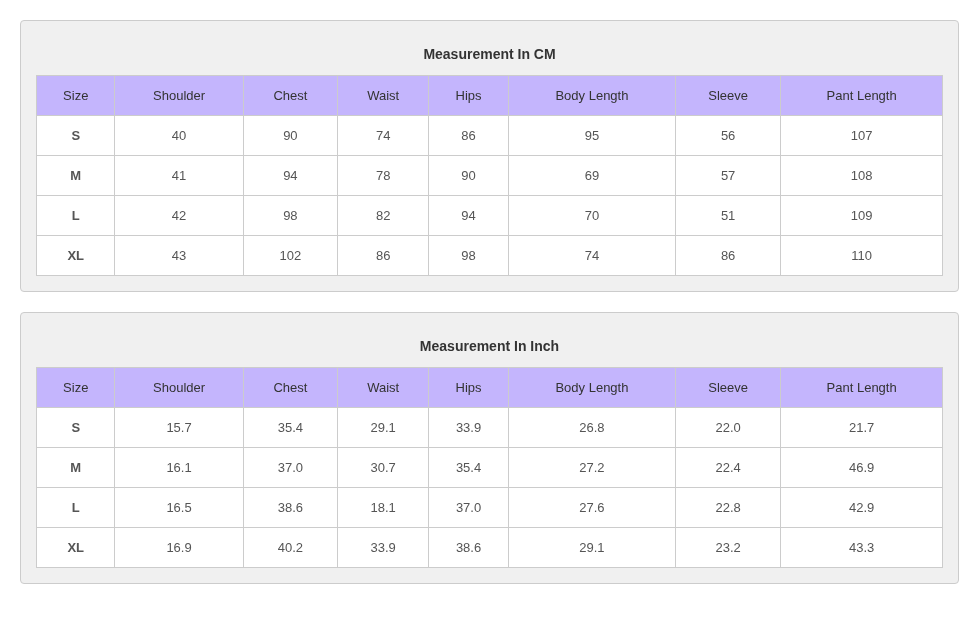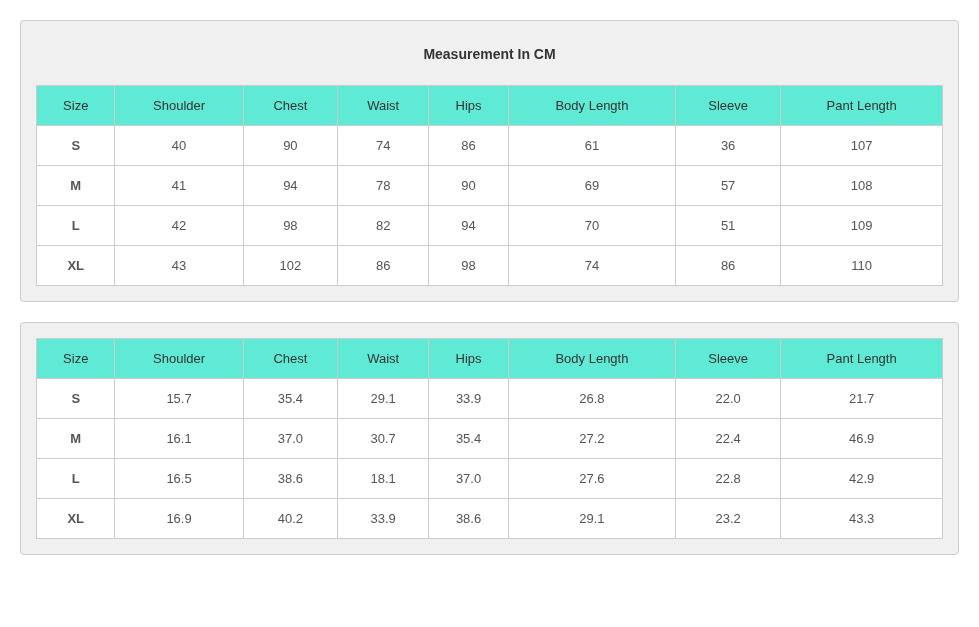--- a/index.html
+++ b/index.html
@@ -23,21 +23,21 @@
       border-radius: 4px;
       margin-bottom: 20px;
       padding: 15px;
     }
 
     .table-title {
       text-align: center;
       font-weight: bold;
       font-size: 14px;
       color: #333333;
-      padding: 10px 0 23px 0;
+      padding: 10px 0 13px 0;
     }
 
     table {
       width: 100%;
       border-collapse: collapse;
       background-color: #ffffff;
     }
 
     th, td {
       border: 1px solid #cccccc;
@@ -50,21 +50,21 @@
       font-weight: normal;
       color: #333333;
     }
 
     td {
       background-color: #ffffff;
       color: #555555;
     }
 
     tr:first-child th {
-      background-color: #5eead4;
+      background-color: #c4b5fd;
       margin-top: 36px;
     }
   </style>
 </head>
 <body>
 
 <div class="table-container">
   <div class="table-title">Measurement In CM</div>
   <table>
     <thead>
@@ -79,22 +79,22 @@
           <th>Pant Length</th>
         </tr>
     </thead>
     <tbody>
     <tr>
           <td style="font-weight: bold;">S</td>
           <td>40</td>
           <td>90</td>
           <td>74</td>
           <td>86</td>
-          <td>61</td>
-          <td>36</td>
+          <td>95</td>
+          <td>56</td>
           <td>107</td>
         </tr>
         <tr>
           <td style="font-weight: bold;">M</td>
           <td>41</td>
           <td>94</td>
           <td>78</td>
           <td>90</td>
           <td>69</td>
           <td>57</td>
@@ -118,20 +118,21 @@
           <td>98</td>
           <td>74</td>
           <td>86</td>
           <td>110</td>
         </tr>
       </tbody>
   </table>
 </div>
 
 <div class="table-container">
+  <div class="table-title">Measurement In Inch</div>
   <table>
     <thead>
       <tr>
           <th>Size</th>
           <th>Shoulder</th>
           <th>Chest</th>
           <th>Waist</th>
           <th>Hips</th>
           <th>Body Length</th>
           <th>Sleeve</th>

